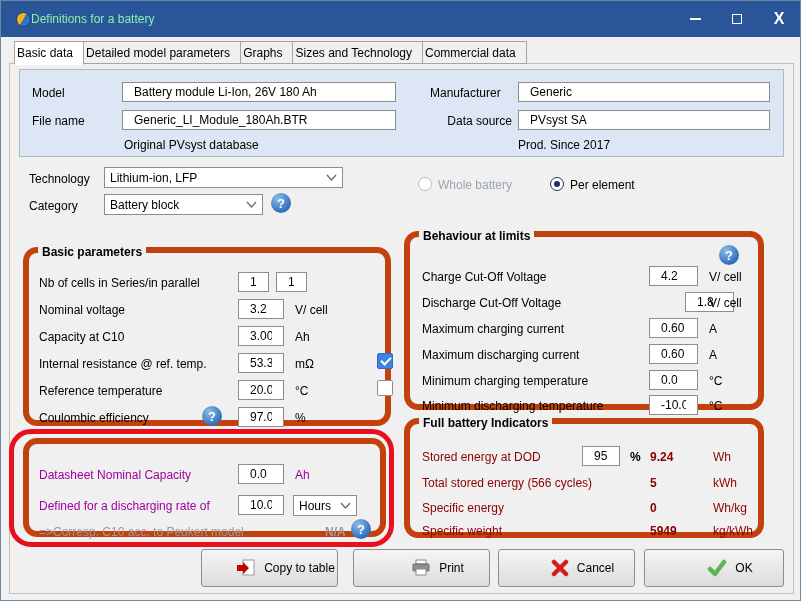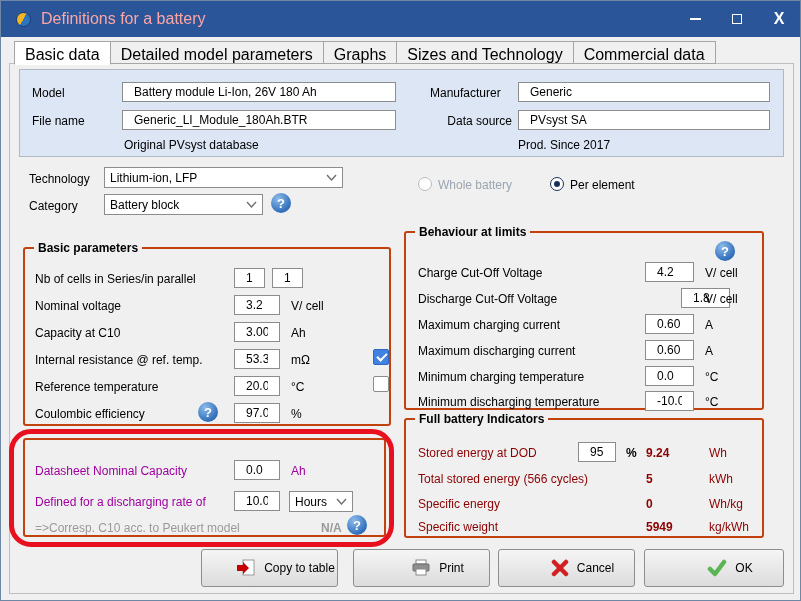--- a/index.html
+++ b/index.html
@@ -8,44 +8,44 @@
 
   .window { position:absolute; left:0; top:0; width:801px; height:601px;
             background:#f0f0f0; border:1px solid #6e87a5; }
 
   
   .titlebar { position:absolute; left:0; top:0; width:100%; height:36px;
               background:#2a5699; display:flex; align-items:center; }
   .app-icon { width:15px; height:15px; border-radius:50%; margin-left:15px;
               background:linear-gradient(120deg,#f2b522 0 48%,#2e74c0 48% 100%);
               border:1px solid #1c3f6e; }
-  .title { color:#fca5a5; font-size:16px; margin-left:10px; }
+  .title { color:#86efac; font-size:12px; }
   .win-controls { margin-left:auto; display:flex; height:100%; }
   .winbtn { width:42px; height:100%; display:flex; align-items:center; justify-content:center; cursor:default; }
   .glyph-min { width:11px; height:2px; background:#fff; }
   .glyph-max { width:10px; height:10px; border:1.5px solid #fff; }
   .glyph-x { color:#fff; font-size:16px; font-weight:bold; }
 
   
   .tabbar { position:absolute; left:13px; top:40px; height:23px; display:flex; z-index:3; }
-  .tab { font-size:16px; padding:4px 10px 3px 10px; background:#f0f0f0;
+  .tab { font-size:12px; padding:4px 10px 3px 2px; background:#f0f0f0;
          border:1px solid #a5a5a5; margin-right:-1px; white-space:nowrap; color:#000; }
   .tab.active { background:#fff; border-bottom:1px solid #fff; height:24px; z-index:4; }
 
   .panel { position:absolute; left:8px; top:62px; width:785px; height:531px;
            border:1px solid #bfbfbf; background:#f0f0f0; }
 
   
   .lbl { position:absolute; font-size:12px; color:#000; white-space:nowrap; }
   .inp { position:absolute; height:20px; border:1px solid #8c8c8c; background:#fff;
          font-family:"Liberation Sans",sans-serif; font-size:12px; padding:0 11px; color:#000; }
   .unit { position:absolute; font-size:12px; color:#000; white-space:nowrap; }
   .note { position:absolute; font-size:12px; color:#9a9a9a; white-space:nowrap; }
 
-  .grp { position:absolute; border:2px solid #c2410c; border-radius:3px; }
+  .grp { position:absolute; border:6px solid #c2410c; border-radius:14px; }
   .grp-title { position:absolute; top:-8px; left:9px; background:#f0f0f0; padding:0 4px;
                font-size:12px; font-weight:bold; color:#000; white-space:nowrap; }
 
   .headerbox { position:absolute; left:18px; top:68px; width:765px; height:88px;
                background:#dce6f4; border:1px solid #b2b8c2; }
 
   .combo { position:absolute; height:21px; background:#fff; border:1px solid #8c8c8c;
            display:flex; align-items:center; padding:0 5px; font-size:12px; }
   .combo svg { margin-left:auto; }
 

